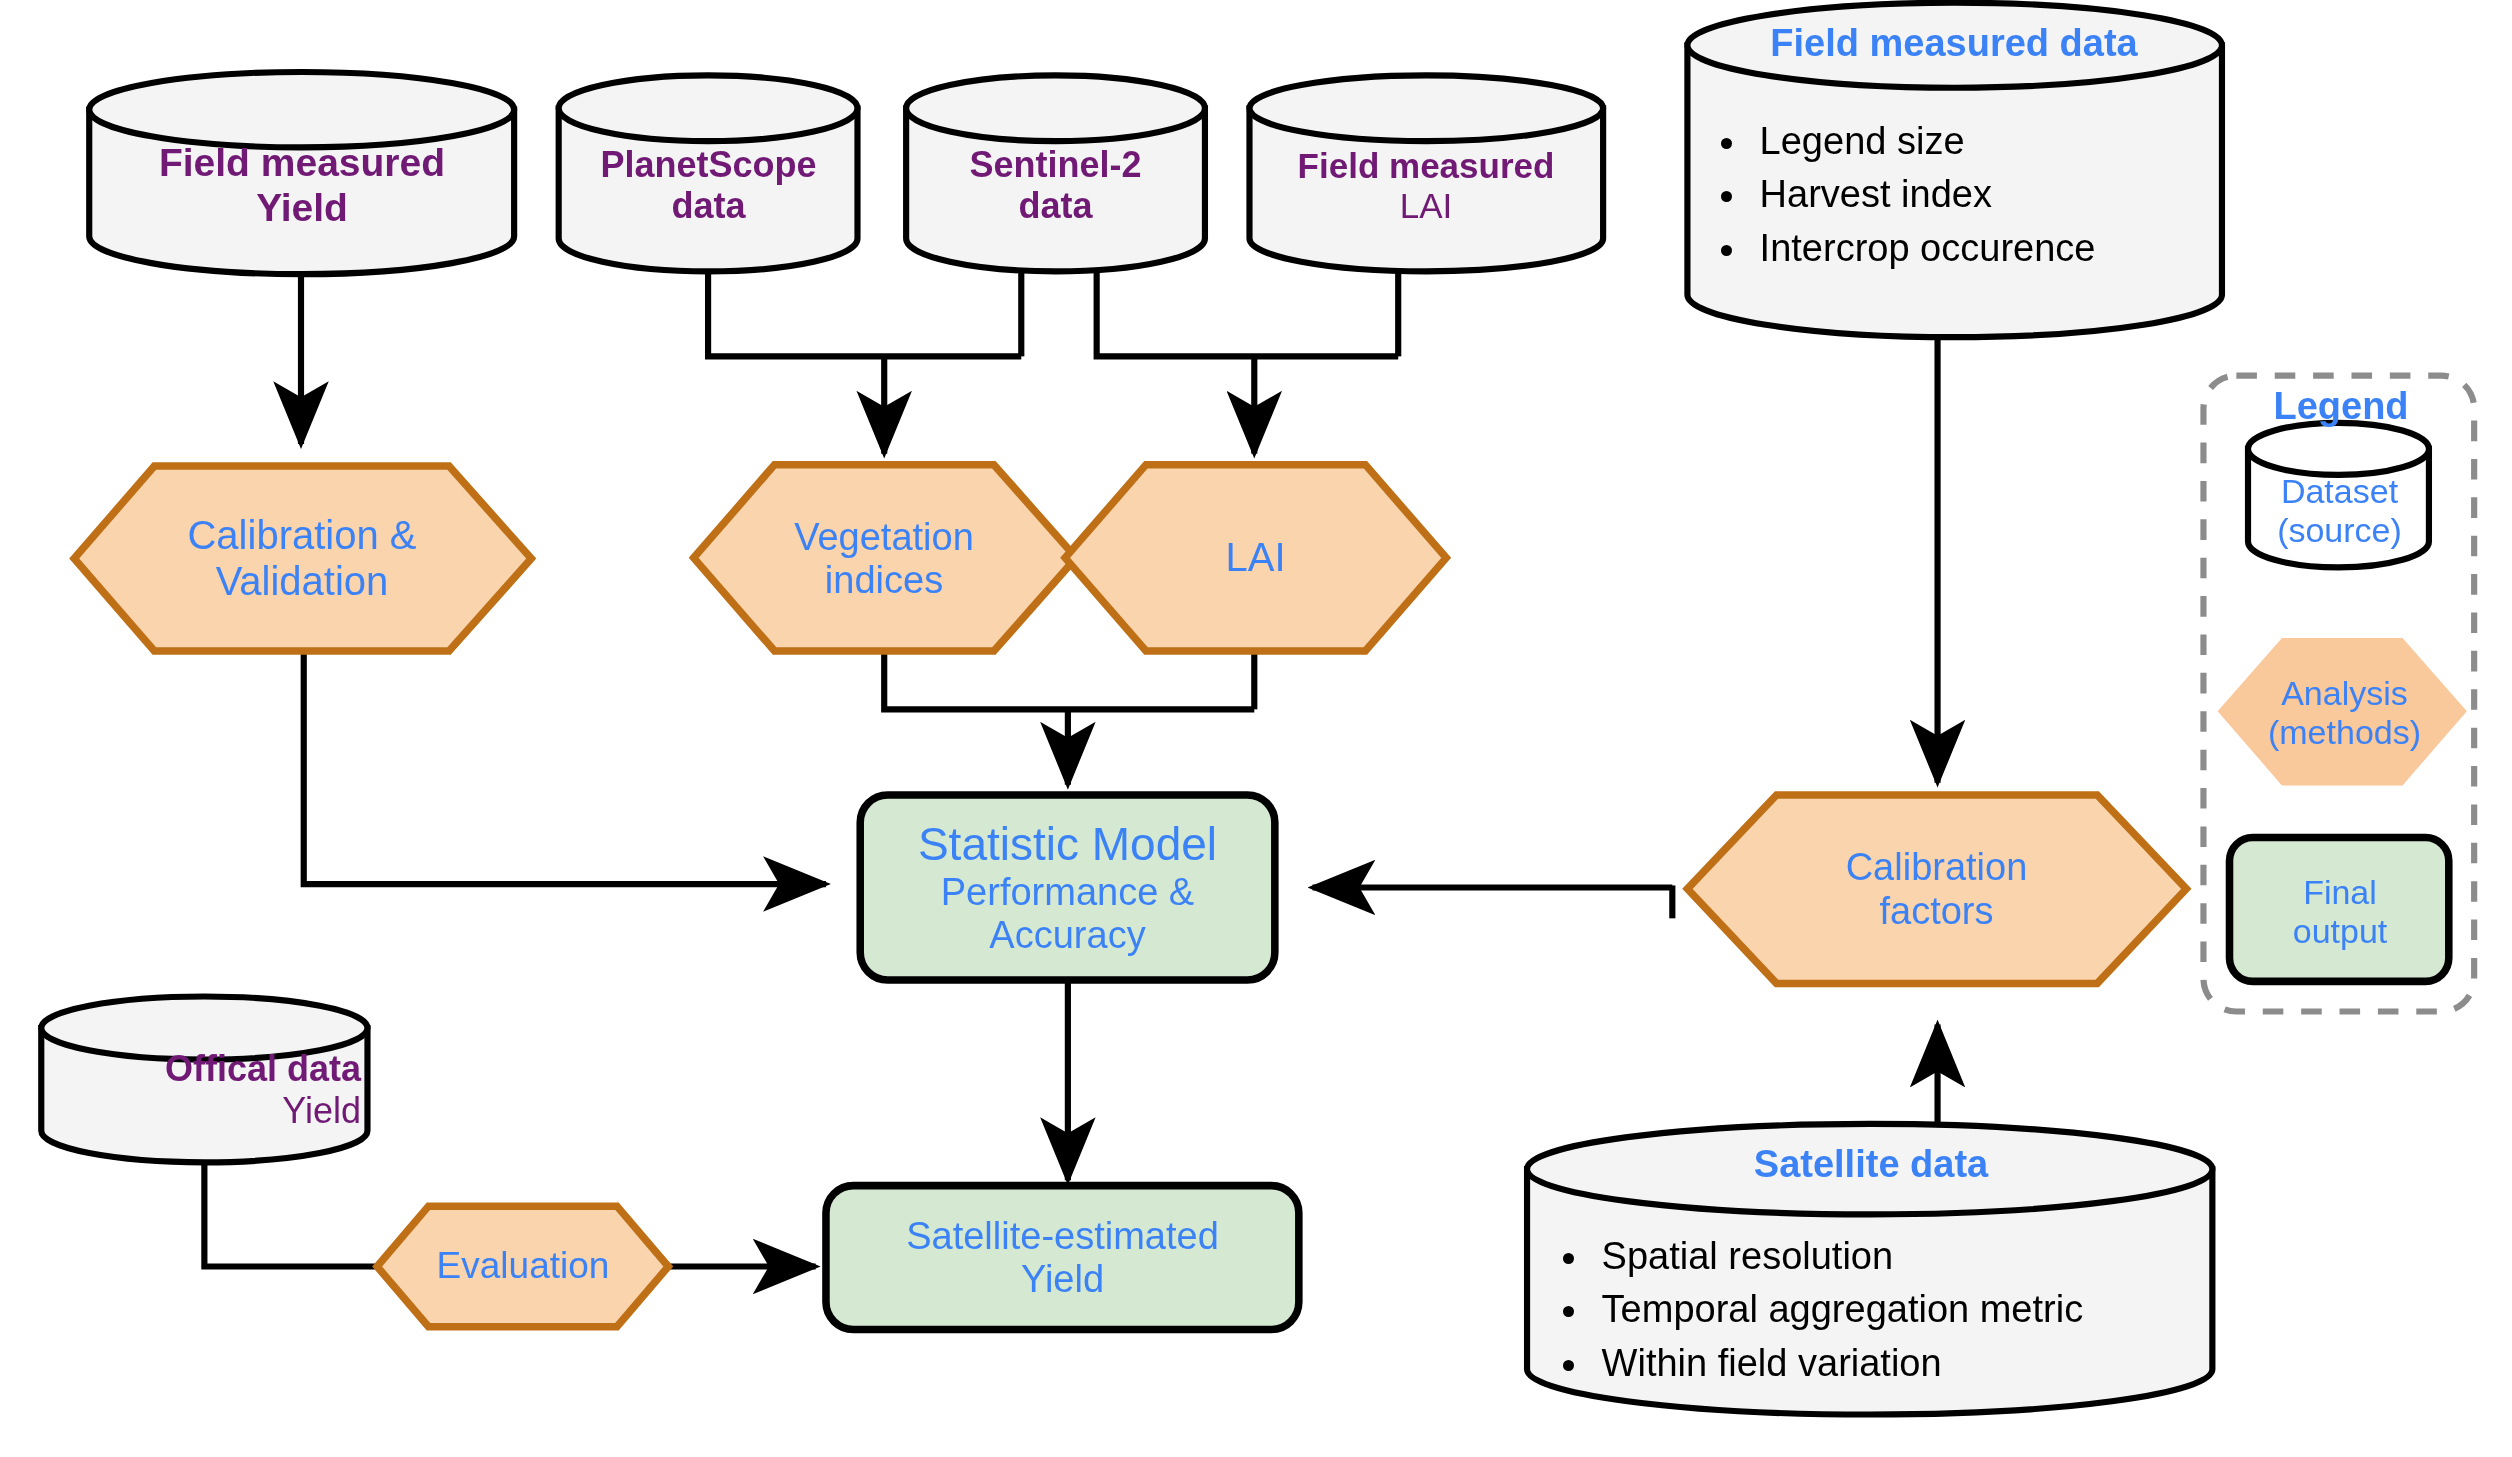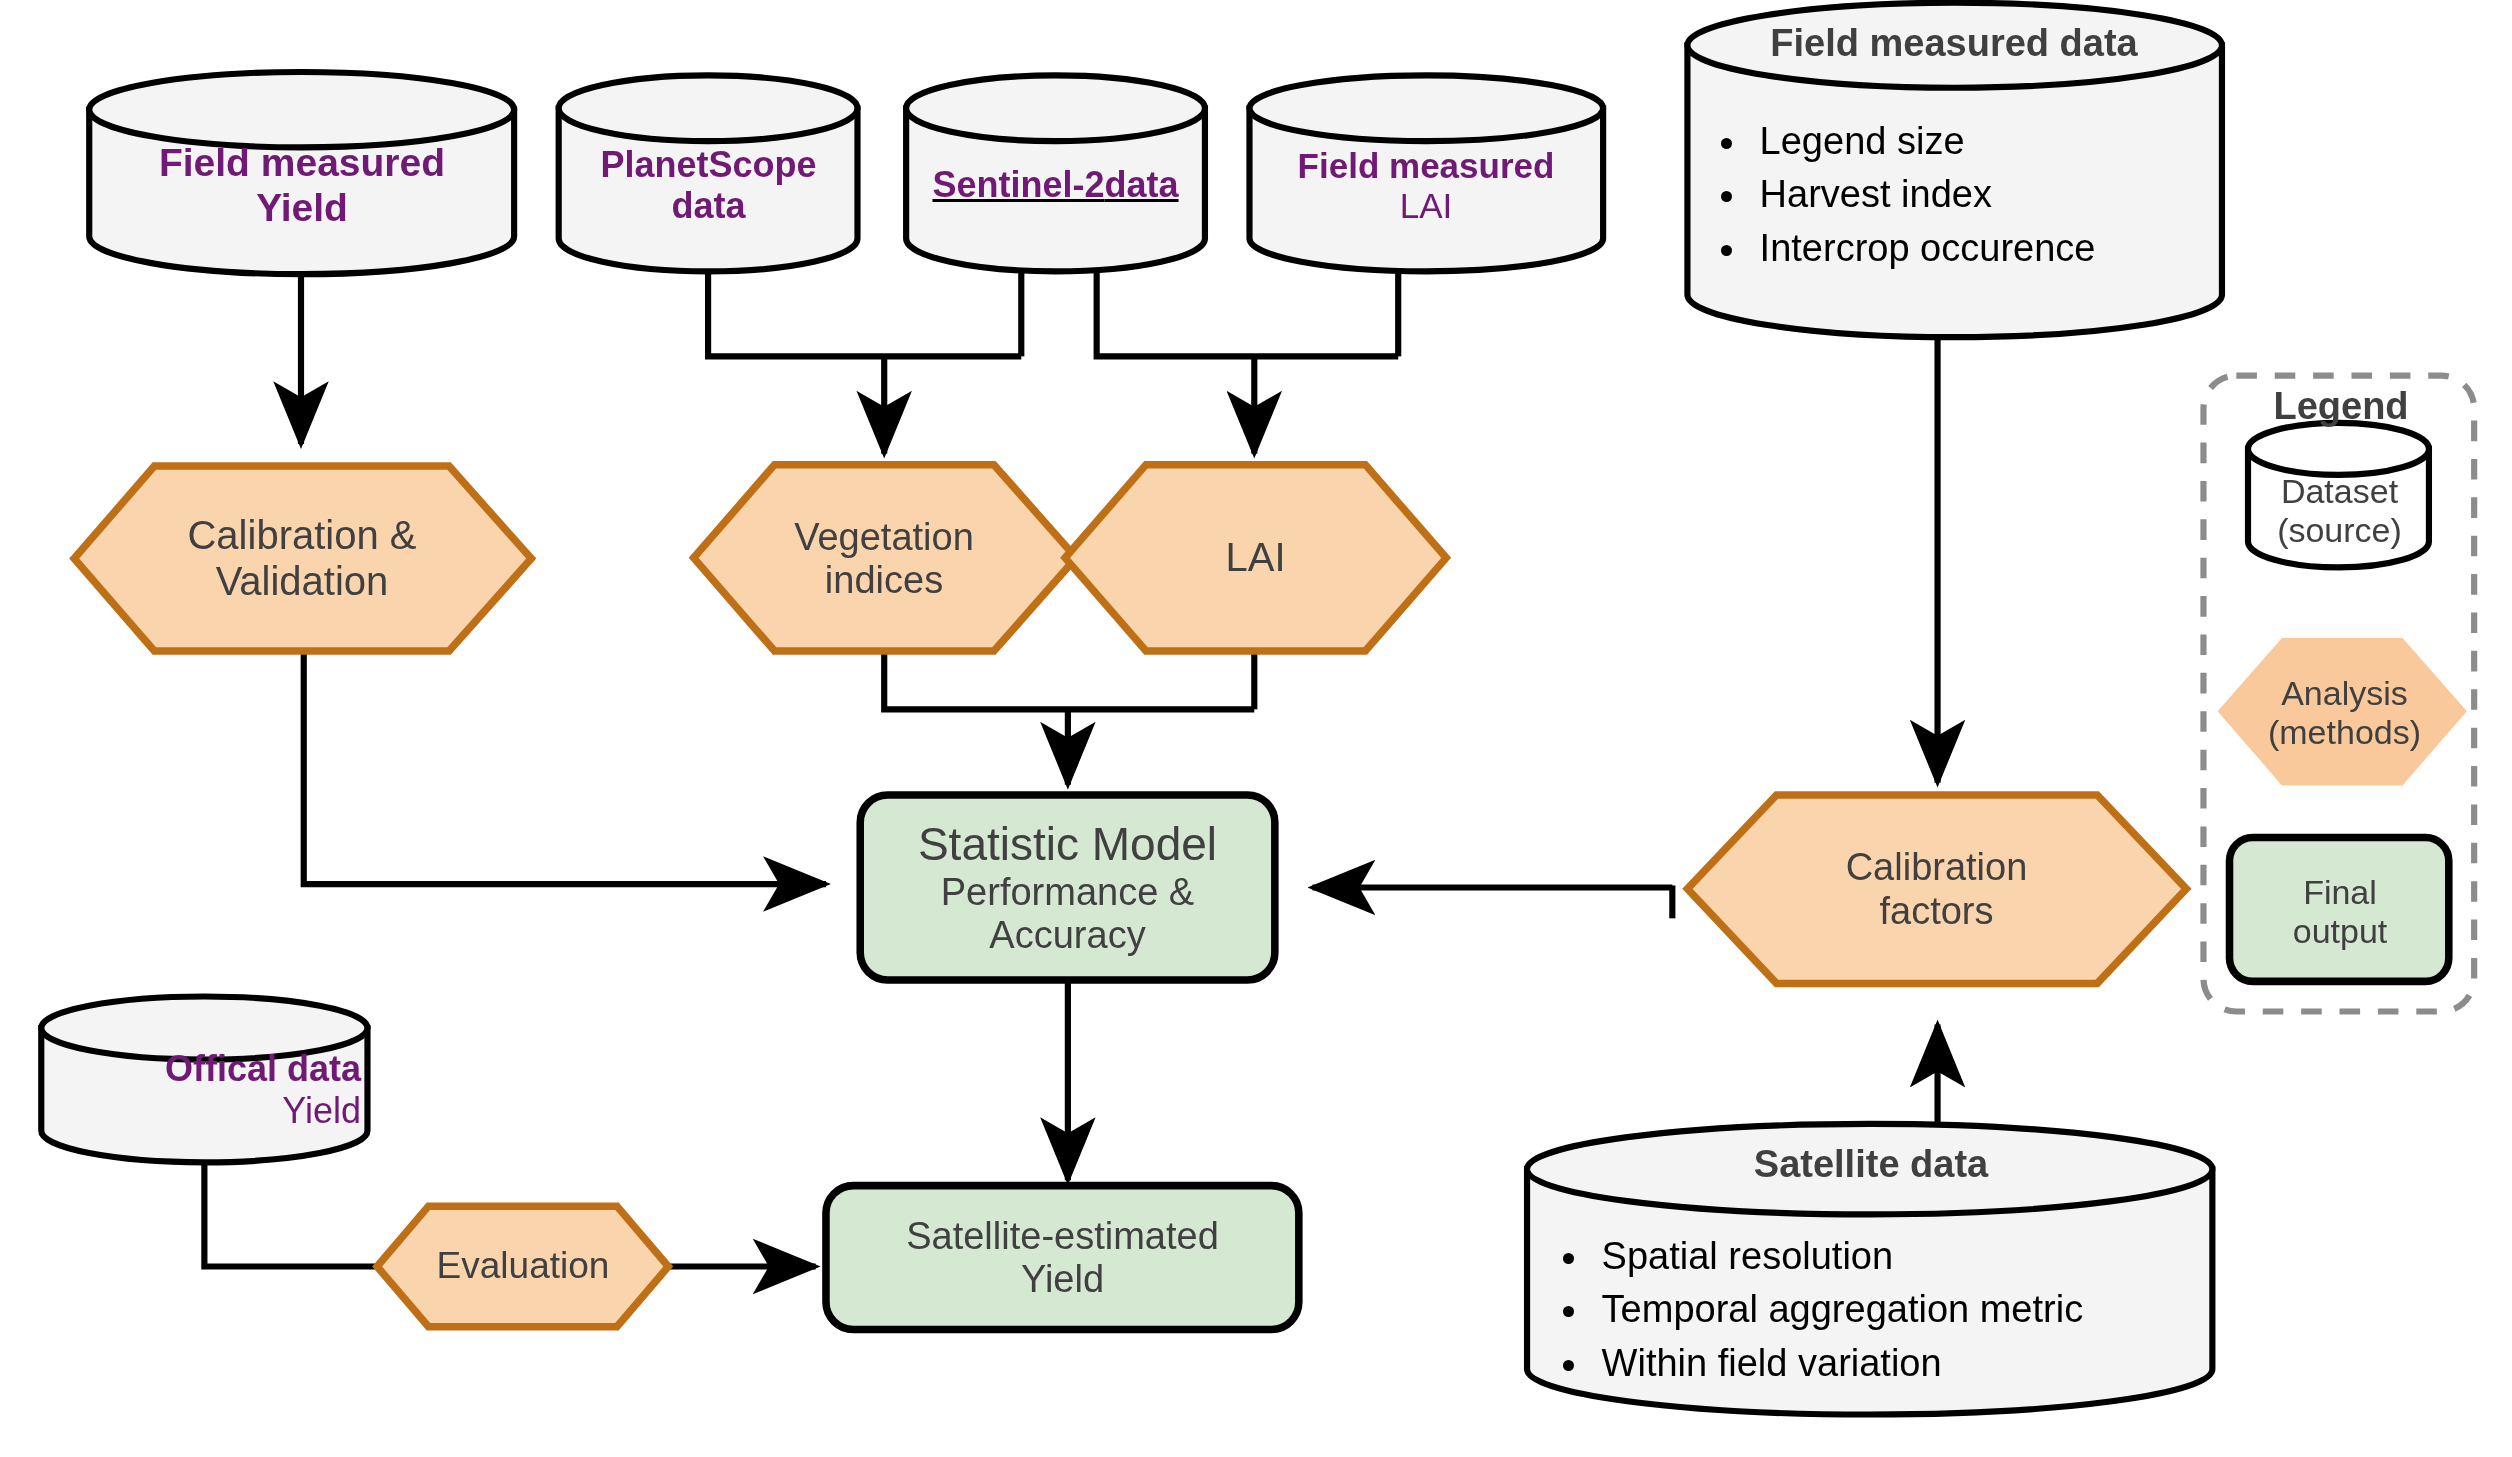--- a/index.html
+++ b/index.html
@@ -9,21 +9,21 @@
   .cyl-body{fill:#f4f4f4;stroke:#000000;stroke-width:9;}
   .cyl-top{fill:#f4f4f4;stroke:#000000;stroke-width:9;}
   .hex{fill:#f9d4ac;stroke:#bf7016;stroke-width:11;}
   .hex-legend{fill:#f9c89b;stroke:#f9c89b;stroke-width:2;}
   .rbox{fill:#d5e8d2;stroke:#000000;stroke-width:11;}
   .conn{stroke:#000000;stroke-width:9;fill:none;stroke-linecap:butt;}
   .legend-frame{fill:none;stroke:#8c8c8c;stroke-width:9;stroke-dasharray:30 26;}
   .lbl{position:absolute;text-align:center;color:#1f1f1f;line-height:1.12;
        pointer-events:none;white-space:pre-line;}
   .lbl-dark{color:#701a75;}
-  .lbl-black{color:#404040;}
+  .lbl-black{color:#3b82f6;}
   .b{font-weight:bold;}
   .bullets{position:absolute;color:#000000;line-height:1.30;}
   .bullets ul{margin:0;padding:0 0 0 36px;list-style:disc;}
   .bullets li{margin:0 0 4.1px 0;padding-left:9.6px;}
   .ctr{position:absolute;display:flex;align-items:center;justify-content:center;
        text-align:center;line-height:1.14;}
 </style>
 </head>
 <body>
 
@@ -129,21 +129,21 @@
   <div class="ctr" style="left:103px;top:134px;width:398px;height:103px;flex-direction:column;">
     <span class="lbl-dark b" style="font-size:39px;">Field measured</span>
     <span class="lbl-dark b" style="font-size:39px;">Yield</span>
   </div>
 
   <div class="ctr" style="left:566px;top:130px;width:285px;height:110px;flex-direction:column;">
     <span class="lbl-dark b" style="font-size:36px;">PlanetScope</span>
     <span class="lbl-dark b" style="font-size:36px;">data</span>
   </div>
 
-  <div class="ctr" style="left:913px;top:130px;width:285px;height:110px;text-decoration:underline;">
+  <div class="ctr" style="left:913px;top:130px;width:285px;height:110px;flex-direction:column;">
     <span class="lbl-dark b" style="font-size:36px;">Sentinel-2</span>
     <span class="lbl-dark b" style="font-size:36px;">data</span>
   </div>
 
   <div class="ctr" style="left:1256px;top:132px;width:340px;height:107px;flex-direction:column;">
     <span class="lbl-dark b" style="font-size:35px;">Field measured</span>
     <span class="lbl-dark" style="font-size:35px;">LAI</span>
   </div>
 
   <div class="lbl b lbl-black" style="left:1714px;top:22px;width:480px;font-size:38px;">Field measured data</div>

